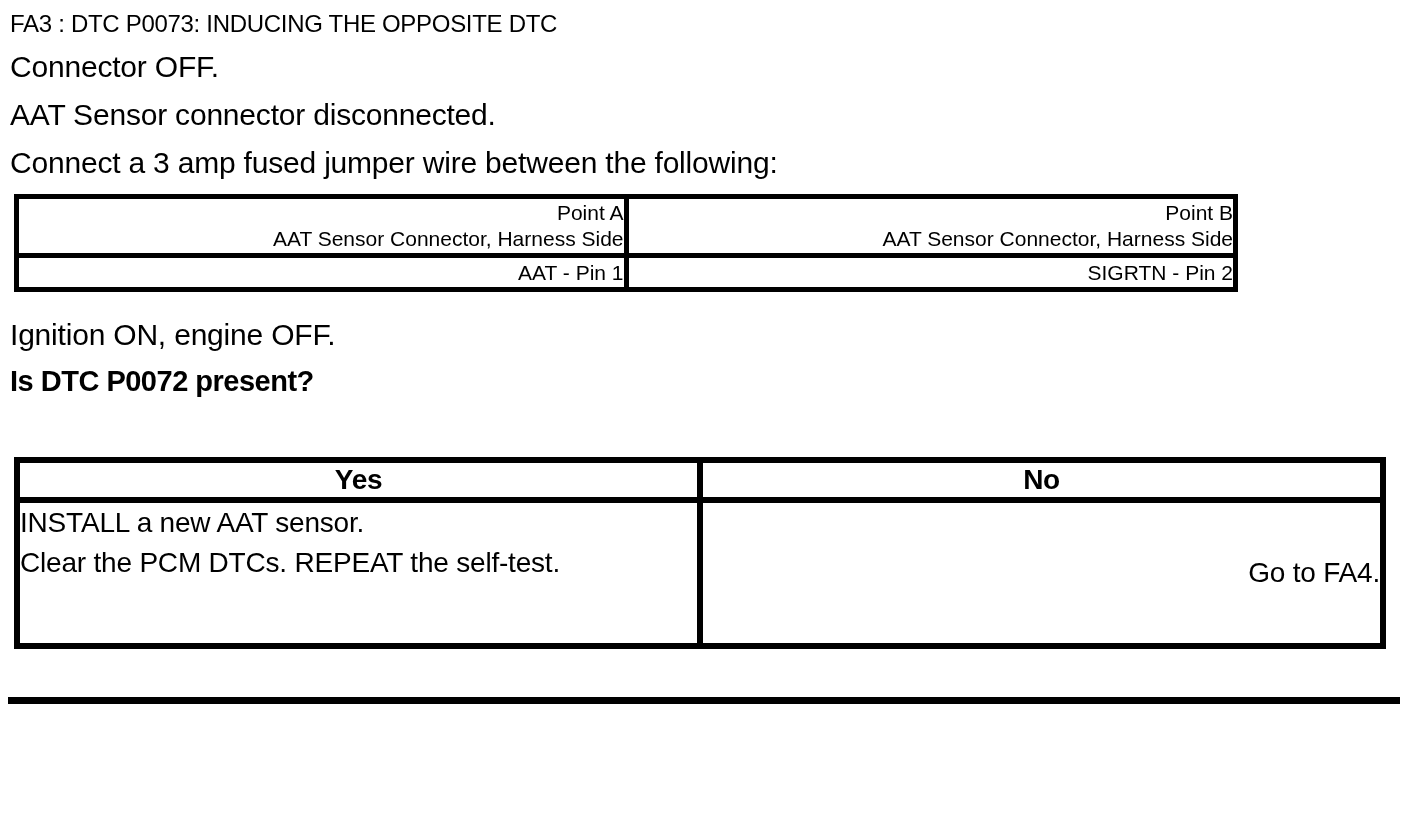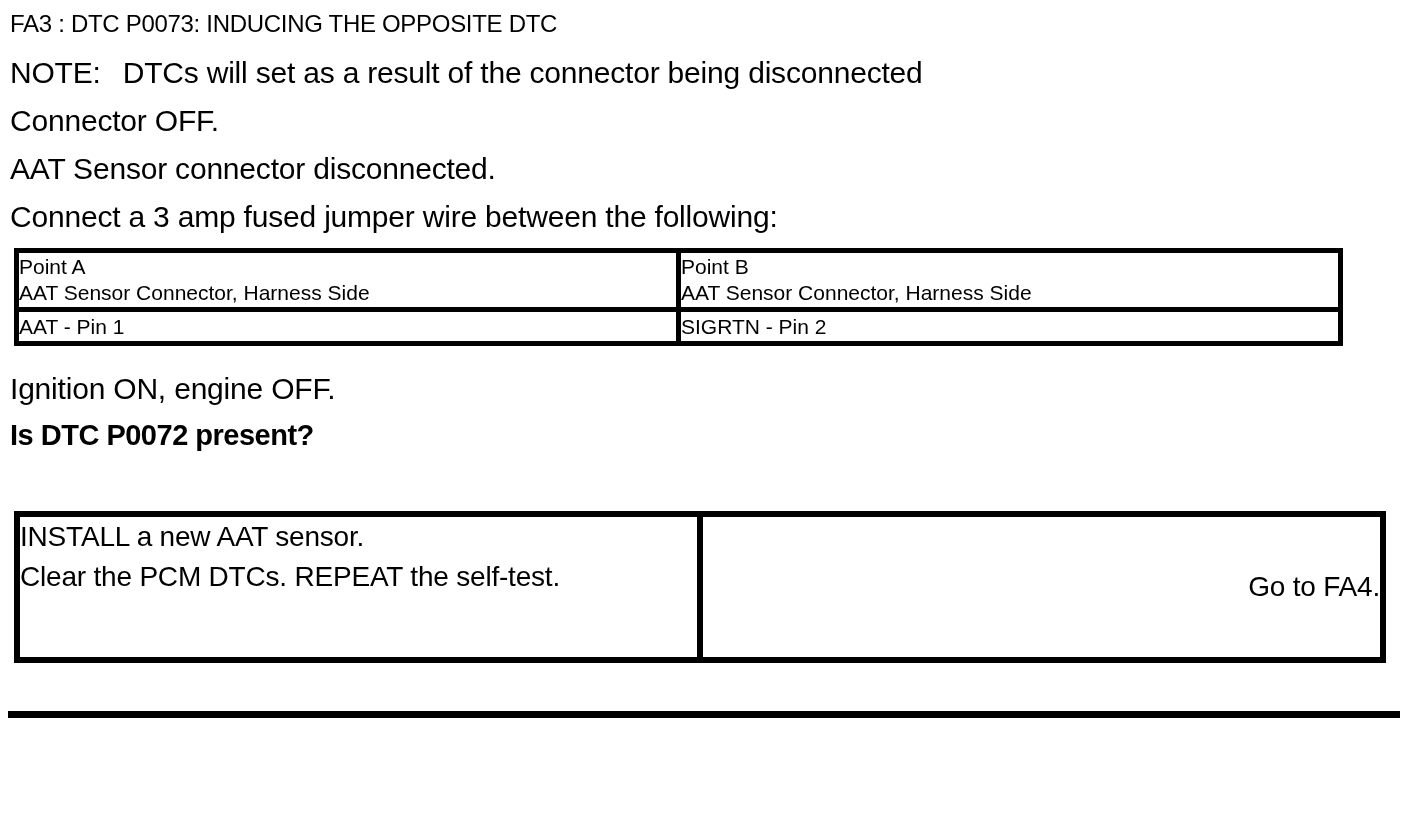--- a/index.html
+++ b/index.html
@@ -34,23 +34,23 @@
     margin-top: 16px;
   }
   .note-label {
     display: inline-block;
     margin-right: 22px;
   }
   
   table.jumper-table {
     border-collapse: collapse;
     table-layout: fixed;
-    width: 1329px;
+    width: 1224px;
     margin: 12px 0 8px 4px;
-    text-align: left;
+    text-align: right;
   }
   table.jumper-table th,
   table.jumper-table td {
     border: 5px solid #000000;
     font-weight: normal;
     font-size: 21px;
     padding: 1px 0;
   }
   table.jumper-table th .cell-line {
     display: block;
@@ -111,23 +111,20 @@
     margin: 48px 0 0 -2px;
   }
 </style>
 </head>
 <body>
 
 <div class="doc">
 
   <div class="title">FA3 : DTC P0073: INDUCING THE OPPOSITE DTC</div>
 
-  <div class="para note-line">
-    <span class="note-label">NOTE:</span><span>DTCs will set as a result of the connector being disconnected</span>
-  </div>
 
   <div class="para">Connector OFF.</div>
 
   <div class="para">AAT Sensor connector disconnected.</div>
 
   <div class="para">Connect a 3 amp fused jumper wire between the following:</div>
 
   <table class="jumper-table">
     <tbody>
         <tr>
@@ -147,20 +144,24 @@
   </tbody>
     </table>
 
   <div class="para step-after-1">Ignition ON, engine OFF.</div>
 
 
   <div class="para question">Is DTC P0072 present?</div>
 
   <table class="decision-table">
     <tbody>
+        <tr>
+      <th>Yes</th>
+      <th>No</th>
+    </tr>
     <tr>
       <td class="yes-cell">
         <span class="cell-line">INSTALL a new AAT sensor.</span>
         <span class="cell-line">Clear the PCM DTCs. REPEAT the self-test.</span>
       </td>
       <td class="no-cell">Go to FA4.</td>
     </tr>
   </tbody>
     </table>
 

